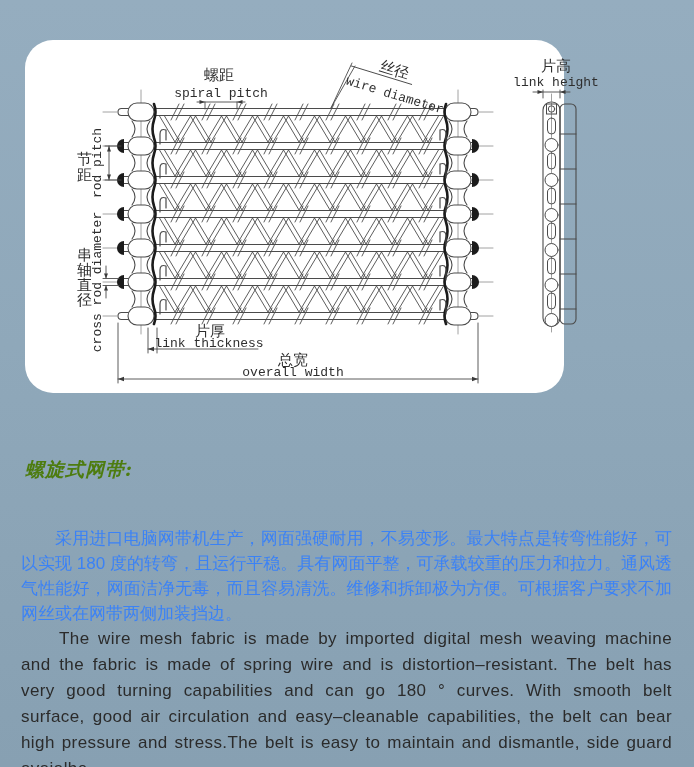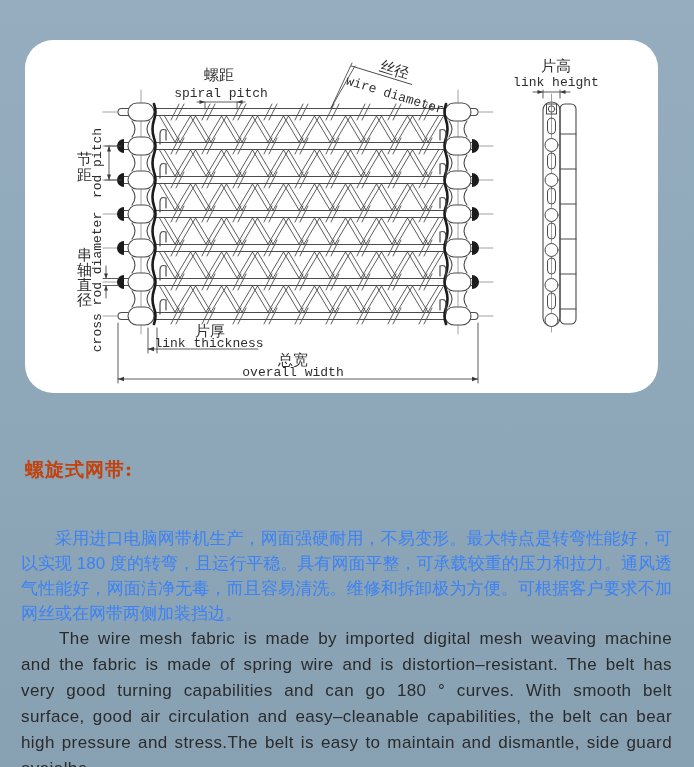--- a/index.html
+++ b/index.html
@@ -2,21 +2,21 @@
 <html><head>
 <meta charset="utf-8">
 <style>
   html,body{margin:0;padding:0;}
   body{
     width:694px;height:767px;overflow:hidden;position:relative;
     background:linear-gradient(180deg,#95adbf 0%,#8fa8ba 45%,#87a0b2 100%);
     font-family:"Liberation Sans",sans-serif;
   }
   .card{
-    position:absolute;left:25px;top:40px;width:633px;height:353px;
+    position:absolute;left:25px;top:40px;width:539px;height:353px;
     background:#ffffff;border-radius:28px;
   }
   .card svg{display:block;}
   .cjk{font-family:"DejaVu Serif",serif;font-size:15px;}
   .dim{font-family:"Liberation Mono",monospace;font-size:13px;}
   .content{
     position:absolute;left:21px;right:22px;top:458px;color:#2e2e2e;
   }
   .content h2{
     margin:0 0 46px 4px;font-size:19px;line-height:22px;font-weight:bold;
@@ -338,16 +338,16 @@
       <text class="cjk" text-anchor="middle" x="185" y="296">片厚</text>
       <text class="dim" text-anchor="middle" x="184" y="307">link thickness</text>
 
       <text class="cjk" text-anchor="middle" x="268" y="325">总宽</text>
       <text class="dim" text-anchor="middle" x="268" y="336">overall width</text>
     </g>
   </svg>
 </div>
 
 <div class="content">
-  <h2 style="color: #c2410c;">螺旋式网带:</h2>
+  <h2 style="color: #4d7c0f; font-style: italic;">螺旋式网带:</h2>
   <p class="para-cn">采用进口电脑网带机生产，网面强硬耐用，不易变形。最大特点是转弯性能好，可以实现 180 度的转弯，且运行平稳。具有网面平整，可承载较重的压力和拉力。通风透气性能好，网面洁净无毒，而且容易清洗。维修和拆卸极为方便。可根据客户要求不加网丝或在网带两侧加装挡边。</p>
   <p class="para-en">The wire mesh fabric is made by imported digital mesh weaving machine and the fabric is made of spring wire and is distortion–resistant. The belt has very good turning capabilities and can go 180 °  curves. With smooth belt surface, good air circulation and easy–cleanable capabilities, the belt can bear high pressure and stress.The belt is easy to maintain and dismantle, side guard avaialbe.</p>
 </div>
 
 </body></html>

